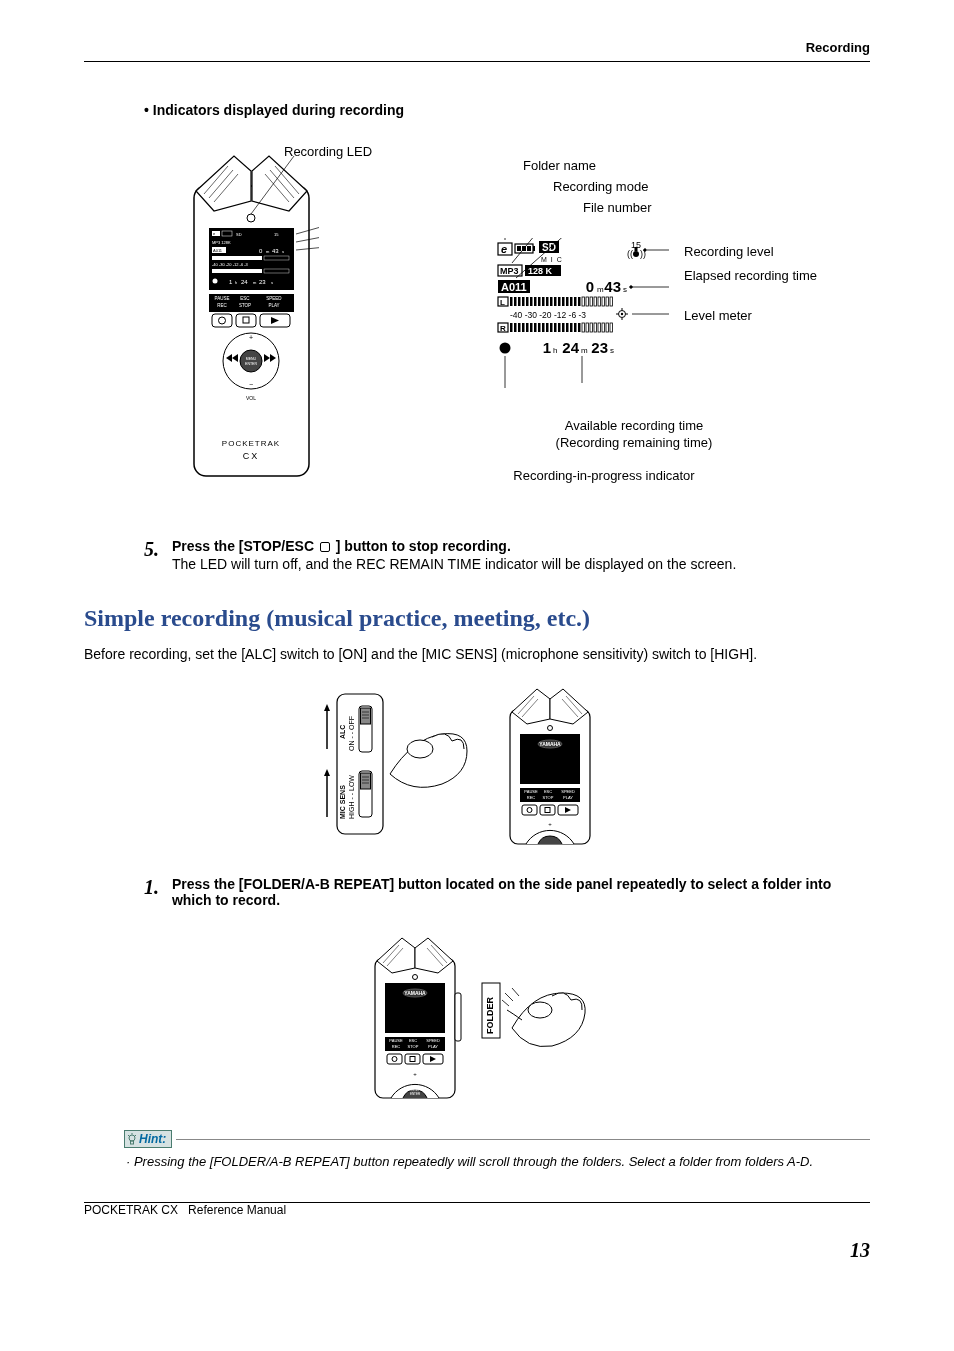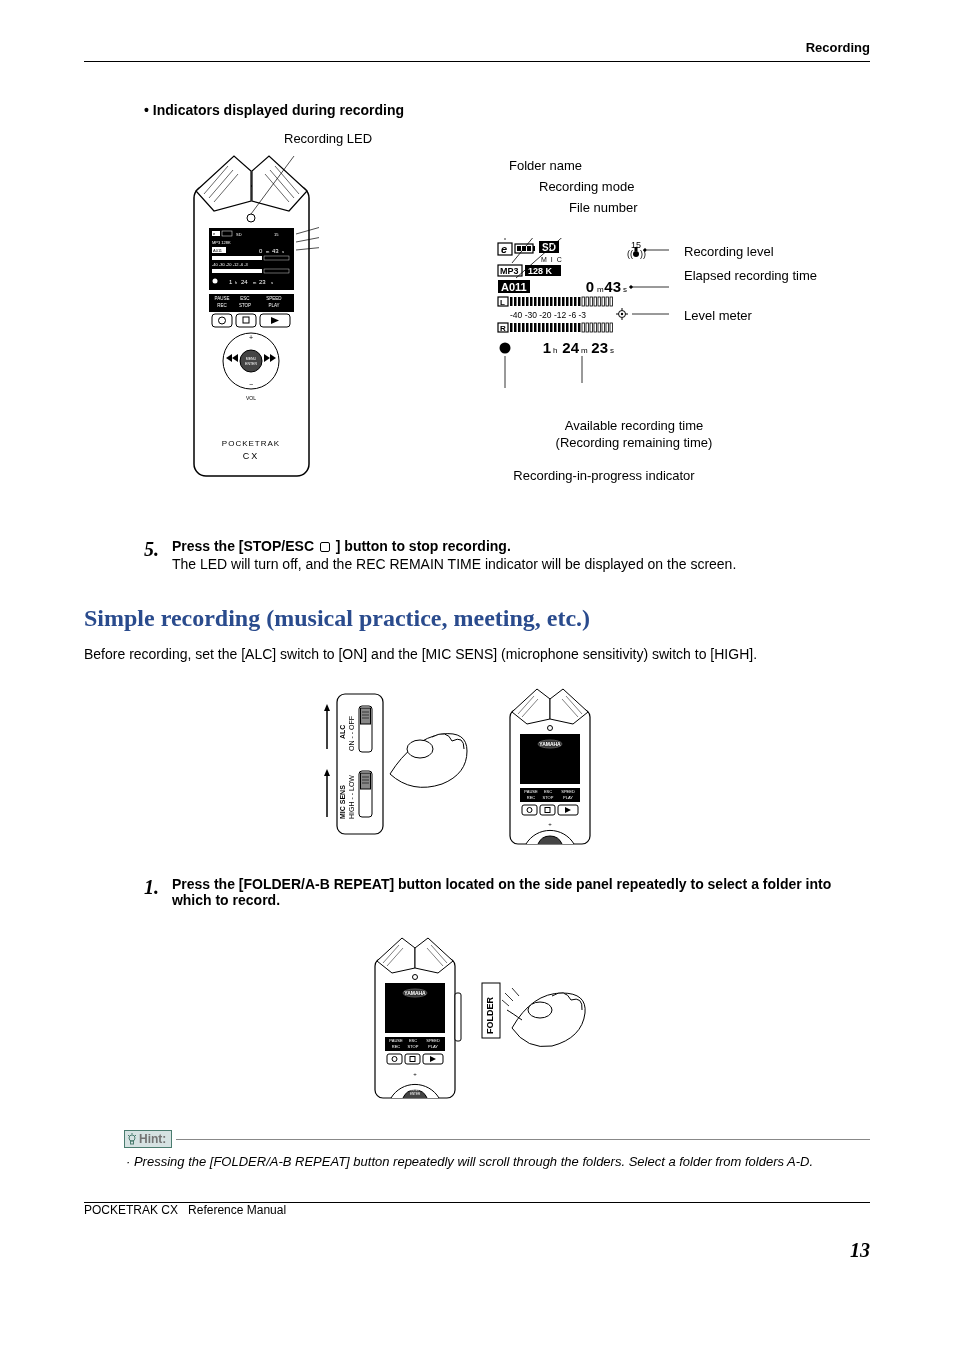--- a/index.html
+++ b/index.html
@@ -29,31 +29,31 @@
     margin-bottom: 10px;
   }
   .figure-block {
     position: relative;
     margin-left: 100px;
     height: 410px;
   }
   .led-label {
     position: absolute;
     left: 100px;
-    top: 3px;
+    top: 16px;
     font-size: 13px;
   }
   .device-drawing {
     position: absolute;
     left: 0;
     top: 18px;
   }
   .callout-stack {
     position: absolute;
-    left: 325px;
+    left: 339px;
     top: 30px;
     font-size: 13px;
   }
   .callout-stack > div { margin-bottom: 6px; }
   .indent-1 { margin-left: 30px; }
   .indent-2 { margin-left: 60px; }
   .right-labels {
     position: absolute;
     left: 500px;
     font-size: 13px;
@@ -118,28 +118,29 @@
     margin-top: 10px;
     margin-left: 40px;
   }
   .hint-label-wrap {
     display: flex;
     align-items: center;
     margin-bottom: 4px;
   }
   .hint-label {
     background: #d6e2e2;
-    color: #737373;
+    color: #0369a1;
     font-weight: bold;
     font-size: 12px;
     padding: 1px 5px 1px 2px;
     border: 1px solid #4a7c6f;
     display: inline-flex;
     align-items: center;
     gap: 2px;
+    font-style: italic;
   }
   .hint-line {
     flex: 1;
     border-bottom: 1px solid #888;
     margin-left: 4px;
     height: 1px;
   }
   .hint-text {
     font-style: italic;
     font-size: 13px;

